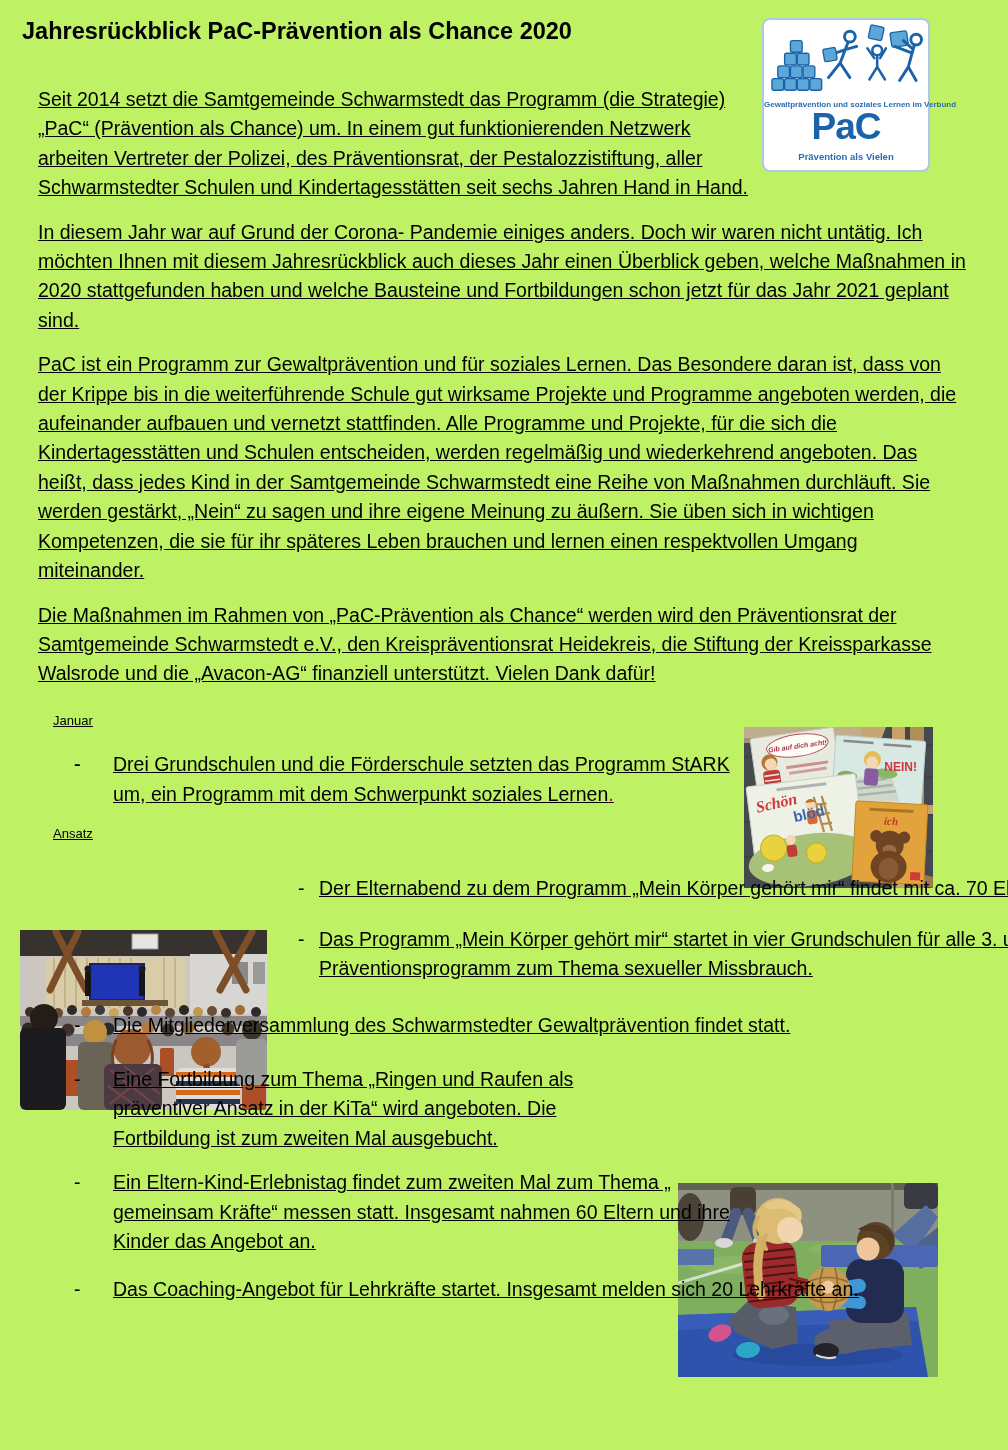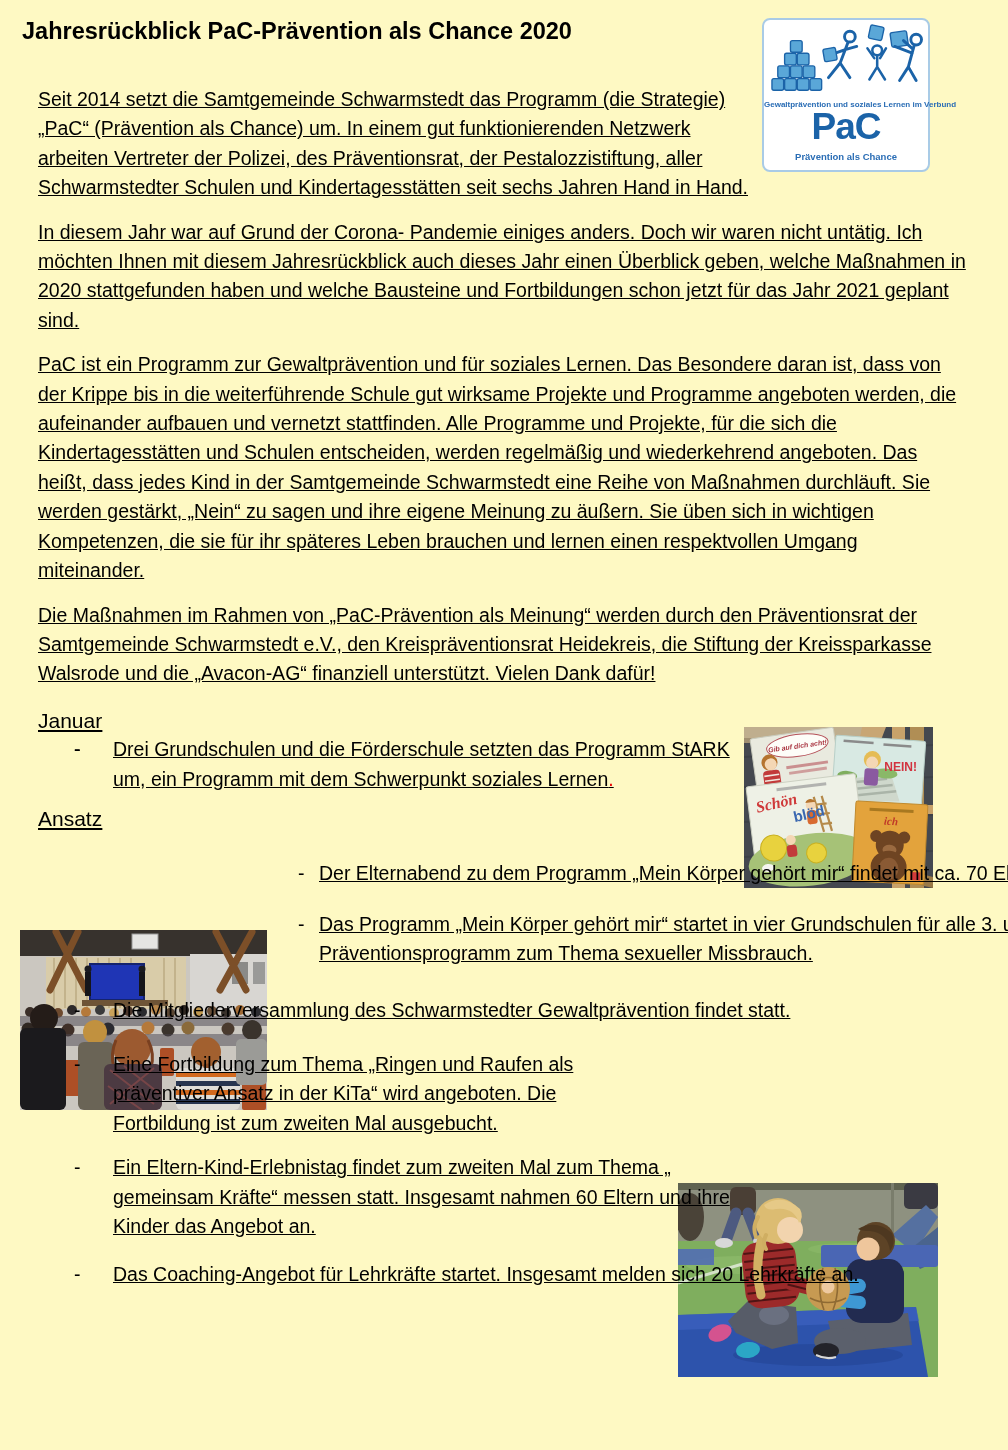--- a/index.html
+++ b/index.html
@@ -1,31 +1,31 @@
 <!DOCTYPE html>
 <html lang="de"><head>
 <meta charset="utf-8">
 <style>
   html,body{margin:0;padding:0;background:#ffffff;}
   .page{
-    position:relative;width:1008px;height:1450px;background:#fef9c3;
+    position:relative;width:1008px;height:1450px;background:#bef264;
     font-family:"Liberation Sans",sans-serif;color:#000;overflow:hidden;
   }
   .title{
     position:absolute;left:22px;top:18px;margin:0;
     font-size:23.5px;font-weight:bold;letter-spacing:0px;
   }
   .flow{position:absolute;left:38px;top:85px;width:964px;text-decoration:underline;}
   .flow p{margin:0 0 15px 0;font-size:19.5px;line-height:29.4px;}
   .p1{width:715px;}
   .p2{width:945px;}
   .p3{width:920px;}
   .p4{width:910px;margin-bottom:17px !important;}
   h2.month{
-    margin:0;font-size:21px;font-weight:normal;line-height:29.4px;
+    margin:15px;font-size:13px;font-weight:normal;line-height:29.4px;
     text-decoration:underline;
   }
   .li{position:relative;padding-left:75px;font-size:19.5px;line-height:29.4px;}
   .li .dash{position:absolute;left:36px;top:0;}
   .li-jan{width:630px;}
   .li-feb{padding-left:281px;}
   .li-feb .dash{left:260px;}
   .li-feb1{width:936px;margin-top:26px;}
   .li-feb2{width:866px;margin-top:21px;}
   .li-full{width:860px;margin-top:27px;}
@@ -92,21 +92,21 @@
         <path d="M112,32 L112,44 M112,44 L104,57 M112,44 L120,57 M109,35 L102,25 M115,35 L121,25"></path>
       </g>
       <rect x="126" y="8" width="17" height="15" rx="2" fill="#5aa7d8" stroke="#1b63a8" stroke-width="1.4" transform="rotate(-8 134 15)"></rect>
       <g stroke="#1b63a8" stroke-width="3" stroke-linecap="round" fill="none">
         <circle cx="152" cy="16" r="5.5"></circle>
         <path d="M150,22 L144,44 M144,44 L135,58 M144,44 L152,58 M149,26 L139,17 M148,30 L130,23"></path>
       </g>
     </svg>
     <div class="logo-tagline">Gewaltprävention und soziales Lernen im Verbund</div>
     <div class="logo-name">PaC</div>
-    <div class="logo-subtitle">Prävention als Chance</div>
+    <div class="logo-subtitle">Prävention als Vielen</div>
   </div>
 
   <span class="photo" id="books-photo">
     <svg width="189" height="161" viewBox="0 0 189 161">
       <rect width="189" height="161" fill="#44484f"></rect>
       <g stroke="#3a3e45" stroke-width="2" opacity="0.7">
         <path d="M0,30 L189,18 M0,60 L189,50 M0,95 L189,88 M0,130 L189,124"></path>
       </g>
       <rect x="0" y="0" width="120" height="11" fill="#bfae8e"></rect>
       <rect x="0" y="11" width="98" height="5" fill="#a08f72"></rect>
@@ -322,21 +322,21 @@
         <path d="M130,99 Q150,90 170,99 M132,115 Q150,124 168,115 M145,85 Q138,106 146,127 M157,85 Q163,106 155,127"></path>
       </g>
       <circle cx="150" cy="104" r="6.5" fill="#eec9a0"></circle>
     </svg>
   </span>
 
   <div class="flow">
     <p class="p1">Seit 2014 setzt die Samtgemeinde Schwarmstedt das Programm (die Strategie) „PaC“ (Prävention als Chance) um.  In einem gut funktionierenden Netzwerk arbeiten Vertreter der Polizei, des Präventionsrat, der Pestalozzistiftung, aller Schwarmstedter Schulen und Kindertagesstätten seit sechs Jahren Hand in Hand.</p>
     <p class="p2">In diesem Jahr war auf Grund der Corona- Pandemie einiges anders. Doch wir waren nicht untätig. Ich möchten Ihnen mit diesem Jahresrückblick auch dieses Jahr einen Überblick geben, welche Maßnahmen in 2020 stattgefunden haben und welche Bausteine und Fortbildungen schon jetzt für das Jahr 2021 geplant sind.</p>
     <p class="p3">PaC ist ein Programm zur Gewaltprävention und für soziales Lernen. Das Besondere daran ist, dass von der Krippe bis in die weiterführende Schule gut wirksame Projekte und Programme angeboten werden, die aufeinander aufbauen und vernetzt stattfinden. Alle Programme und Projekte, für die sich die Kindertagesstätten und Schulen entscheiden, werden regelmäßig und wiederkehrend angeboten. Das heißt, dass jedes Kind in der Samtgemeinde Schwarmstedt eine Reihe von Maßnahmen durchläuft. Sie werden gestärkt, „Nein“ zu sagen und ihre eigene Meinung zu äußern. Sie üben sich in wichtigen Kompetenzen, die sie für ihr späteres Leben brauchen und lernen einen respektvollen Umgang miteinander.</p>
-    <p class="p4">Die Maßnahmen im Rahmen von „PaC-Prävention als Meinung“ werden durch den Präventionsrat der Samtgemeinde Schwarmstedt e.V., den Kreispräventionsrat Heidekreis, die Stiftung der Kreissparkasse Walsrode und die „Avacon-AG“ finanziell unterstützt. Vielen Dank dafür!</p>
+    <p class="p4">Die Maßnahmen im Rahmen von „PaC-Prävention als Chance“ werden wird den Präventionsrat der Samtgemeinde Schwarmstedt e.V., den Kreispräventionsrat Heidekreis, die Stiftung der Kreissparkasse Walsrode und die „Avacon-AG“ finanziell unterstützt. Vielen Dank dafür!</p>
 
     <h2 class="month">Januar</h2>
     <div class="li li-jan">
       <span class="dash">-</span>
     </div>
     <div class="li li-jan">
       <span class="dash">-</span>
       <span><span>Drei Grundschulen und die Förderschule setzten das Programm StARK um, ein Programm mit dem Schwerpunkt soziales Lernen</span><span class="red">.</span></span>
     </div>
 

